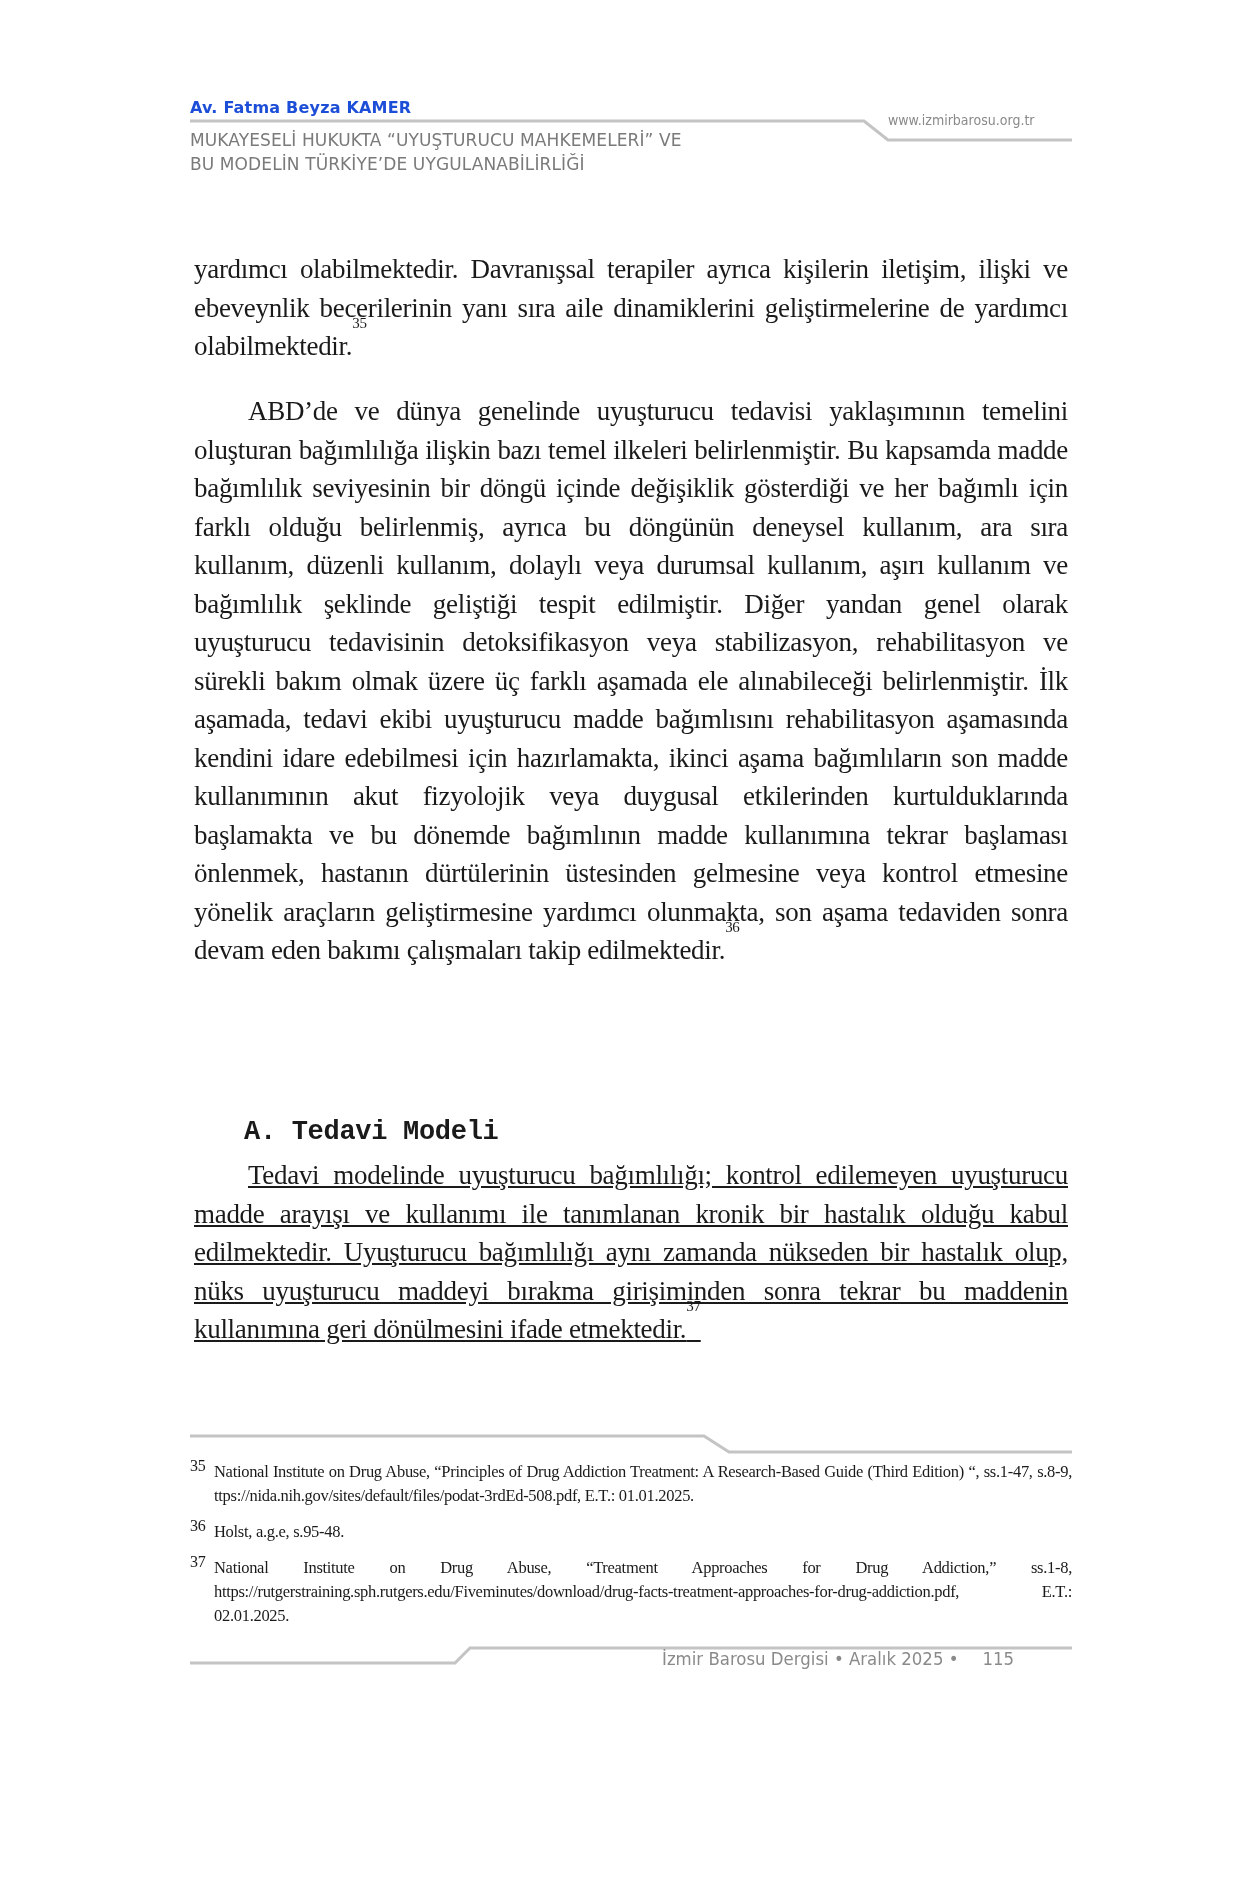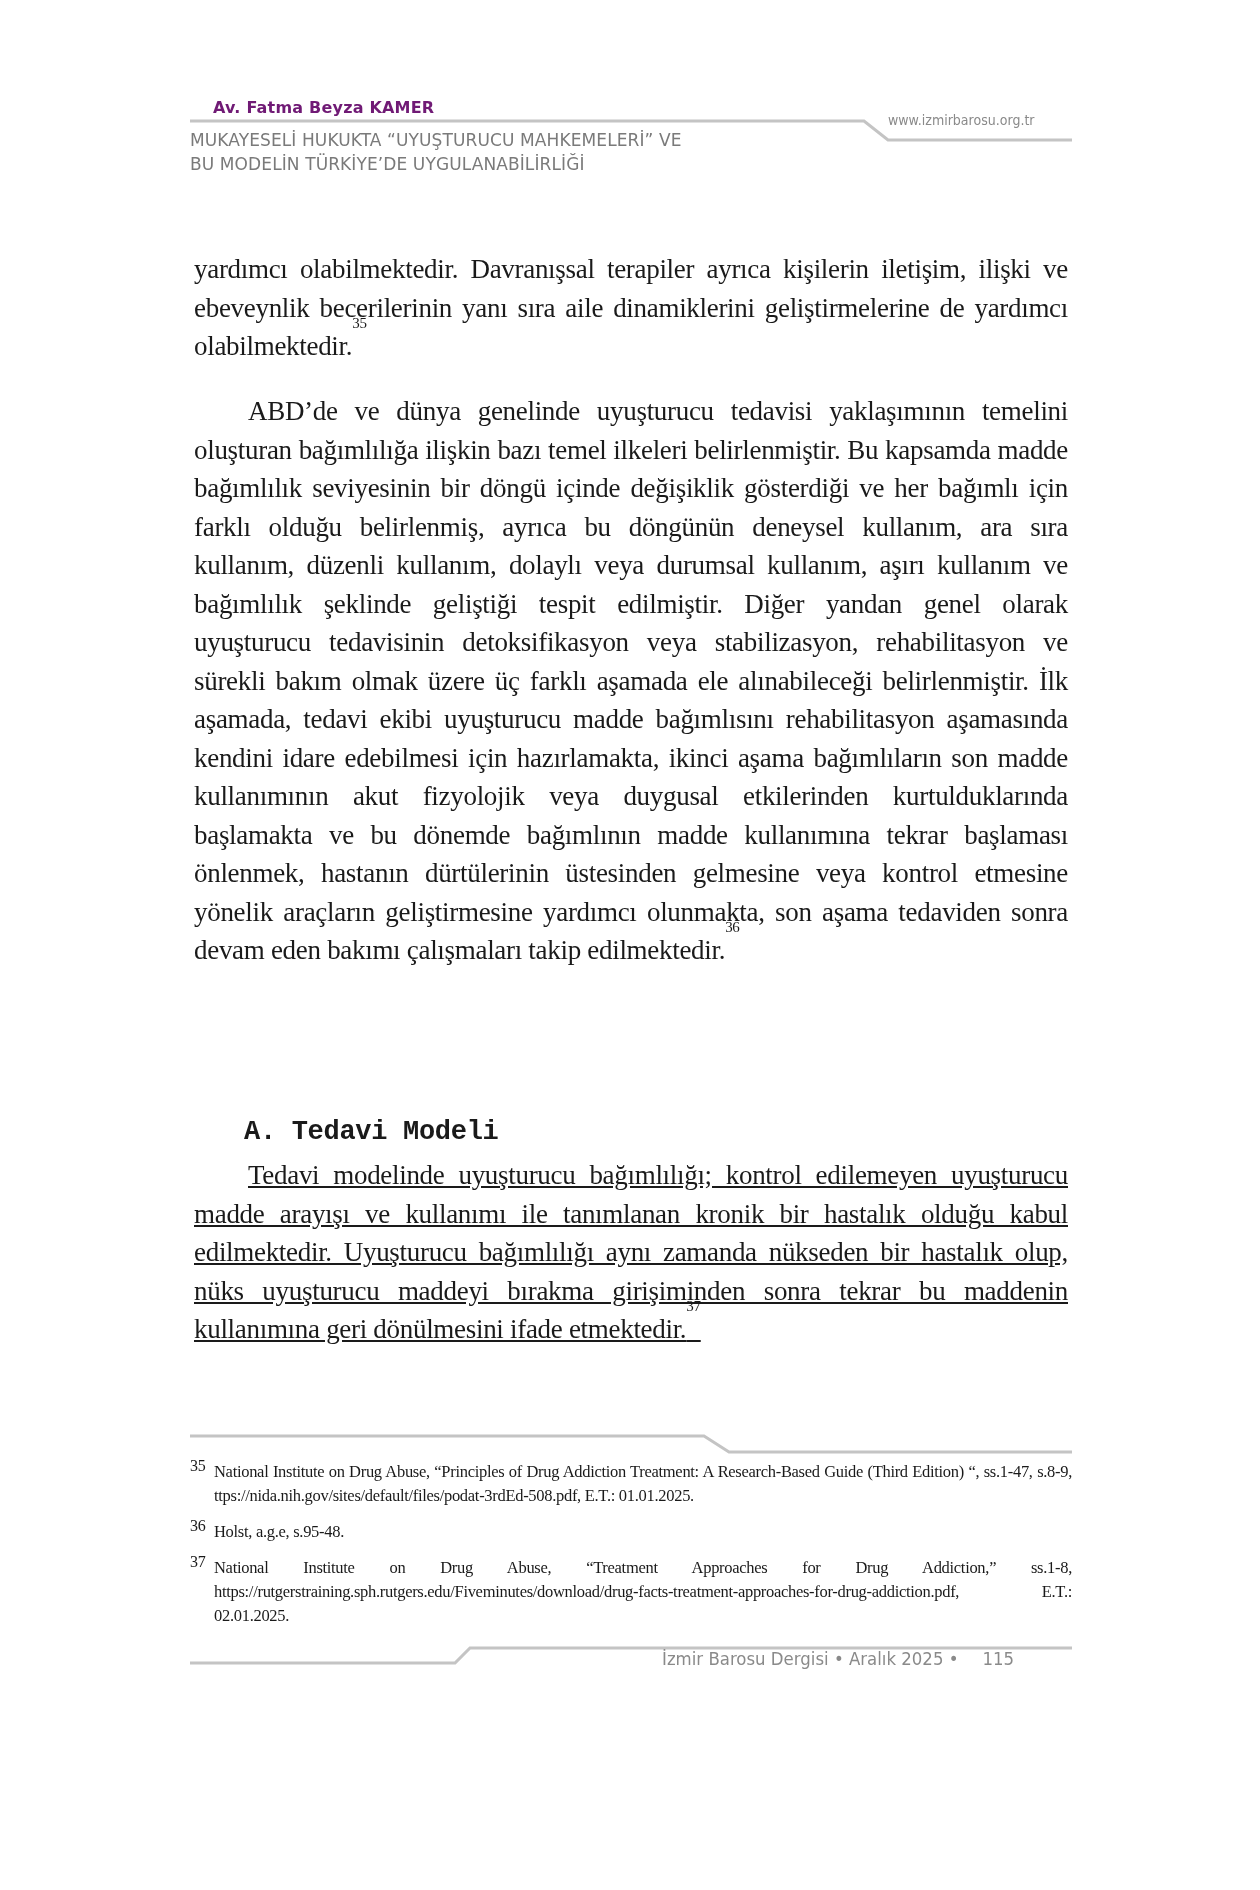--- a/index.html
+++ b/index.html
@@ -2,21 +2,21 @@
 <html><head>
 <meta charset="utf-8">
 <style>
   html, body { margin: 0; padding: 0; background: #ffffff; }
   body { width: 1260px; height: 1890px; position: relative; overflow: hidden; }
   .page { position: absolute; left: 0; top: 0; width: 1260px; height: 1890px; }
 
   .hdr-author {
     position: absolute; left: 190px; top: 98px;
     font-family: "DejaVu Sans", sans-serif; font-weight: bold;
-    font-size: 16px; color: #701a75; letter-spacing: 0.2px; margin-left: 23px;
+    font-size: 16px; color: #1d4ed8; letter-spacing: 0.2px;
   }
   .hdr-title {
     position: absolute; left: 190px; top: 128px;
     font-family: "DejaVu Sans", sans-serif; font-weight: normal;
     font-size: 18.5px; line-height: 24px; color: #7a7a7a;
     letter-spacing: 0.1px; transform: scaleX(0.92); transform-origin: left top;
   }
   .hdr-url {
     position: absolute; left: 888px; top: 112px;
     font-family: "DejaVu Sans", sans-serif; font-size: 14px; color: #8a8a8a;

